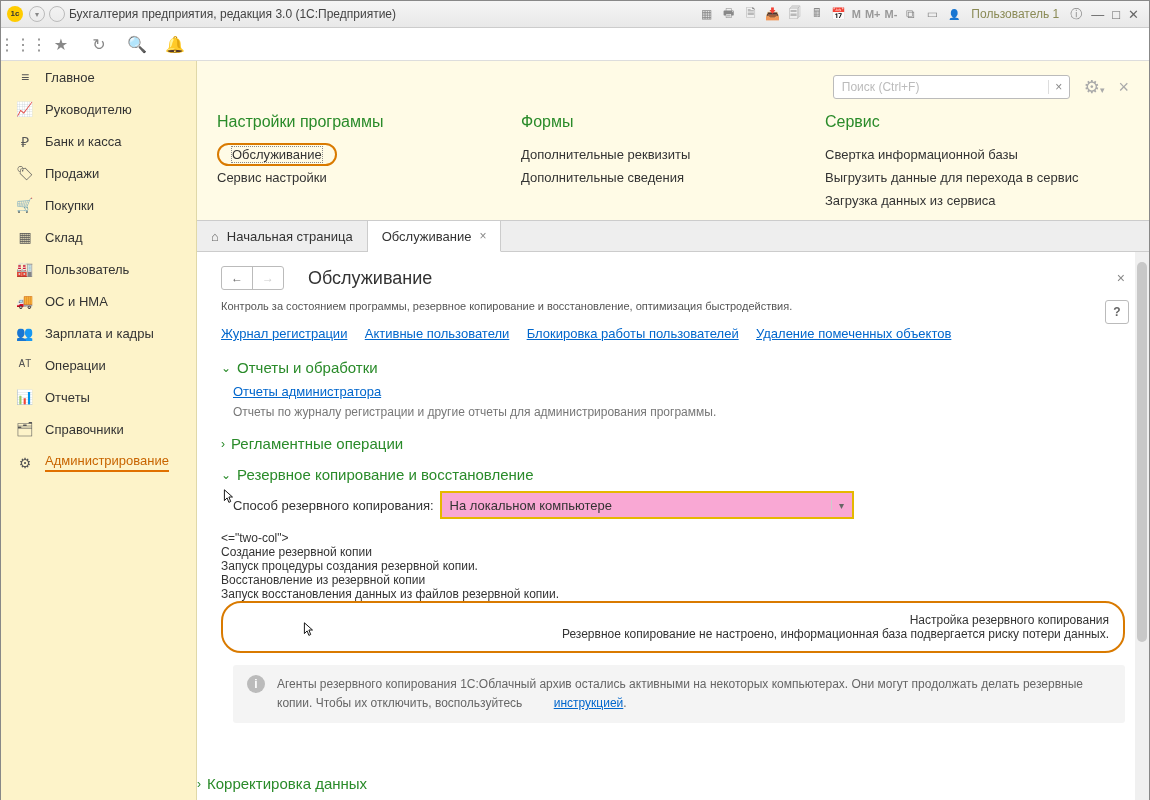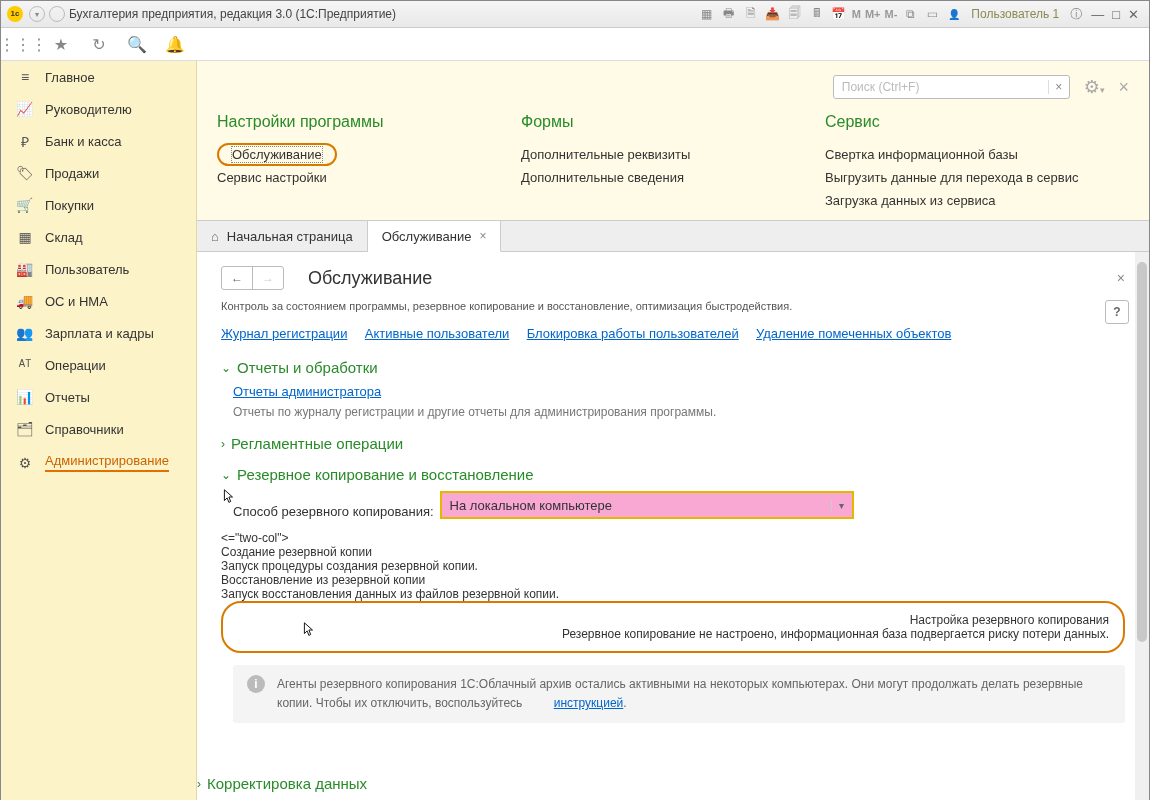--- a/index.html
+++ b/index.html
@@ -54,21 +54,21 @@
 .links-row{margin-bottom:18px;}
 .links-row a{color:#0066cc;text-decoration:underline;font-size:13px;margin-right:14px;cursor:pointer;}
 .sect{margin:14px 0 6px 0;}
 .sect-hd{color:#2a8b2a;font-size:15px;display:flex;align-items:center;cursor:pointer;}
 .sect-hd .chev{margin-right:6px;font-size:12px;}
 .sect-body{margin:8px 0 10px 12px;}
 .sect-body a{color:#0066cc;text-decoration:underline;font-size:13px;cursor:pointer;}
 .sect-body .sub-desc{color:#777;font-size:12px;margin:4px 0 10px 0;line-height:1.5;}
 .cursor{position:absolute;width:18px;height:18px;pointer-events:none;}
 .cursor svg{width:18px;height:18px;}
-.backup-row{display:flex;align-items:flex-end;margin:8px 0 12px 0;}
+.backup-row{display:flex;align-items:center;margin:8px 0 12px 0;}
 .backup-row .lbl{font-size:13px;color:#333;margin-right:6px;margin-left:12px;}
 .dropdown{flex:0 0 410px;height:24px;border:2px solid #e5b800;display:flex;align-items:center;background:#f9a8d4;}
 .dropdown .dd-val{flex:1;padding:0 8px;font-size:13px;}
 .dropdown .dd-btn{width:20px;border-left:1px solid #ccc;text-align:center;color:#666;font-size:10px;}
 .oval{border:2px solid #d97a00;border-radius:20px;padding:10px 14px;margin-left:0;}
 .info-block{display:flex;background:#f4f4f4;padding:10px 14px;margin:12px 0 14px 12px;border-radius:3px;align-items:flex-start;}
 .info-block .info-ico{width:18px;height:18px;border-radius:50%;background:#bbb;color:#fff;font-weight:bold;text-align:center;line-height:18px;margin-right:12px;font-size:12px;flex-shrink:0;}
 .info-block .info-txt{color:#666;font-size:12px;line-height:1.6;}
 .info-block .info-txt a{color:#0066cc;text-decoration:underline;padding-left:28px;}
 .scrollbar{position:absolute;right:0;top:0;bottom:0;width:14px;background:#f0f0f0;}

